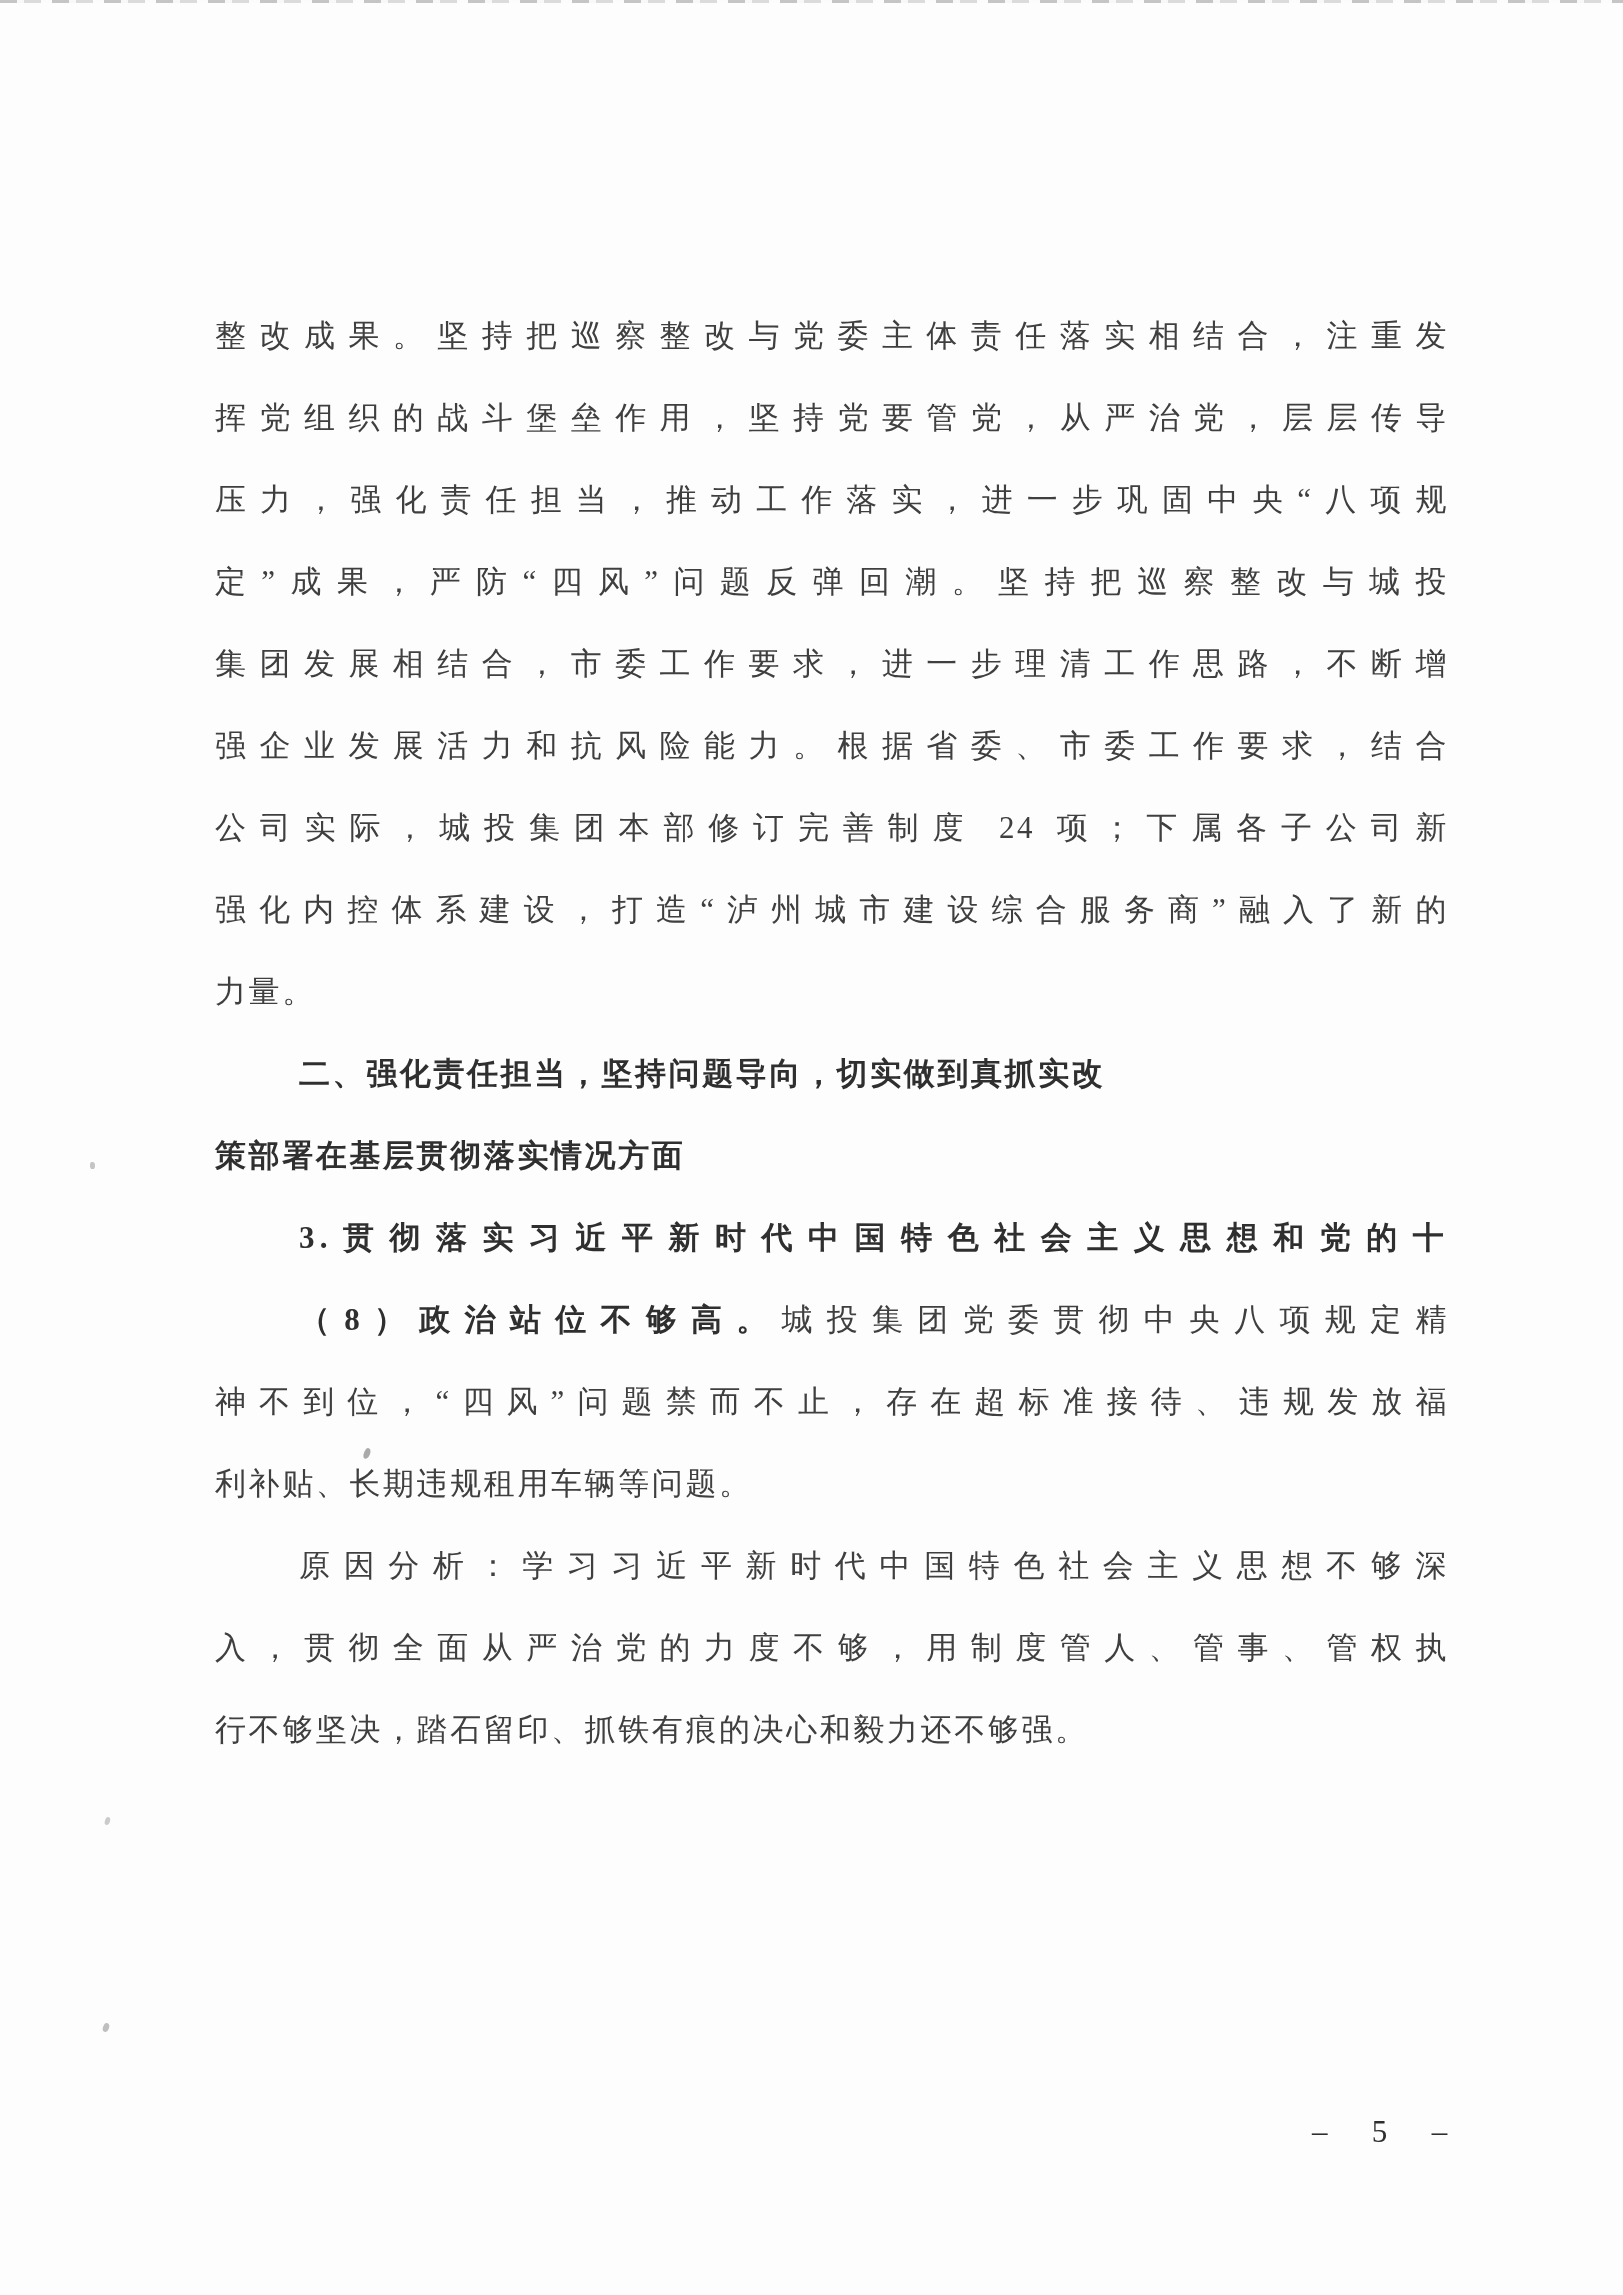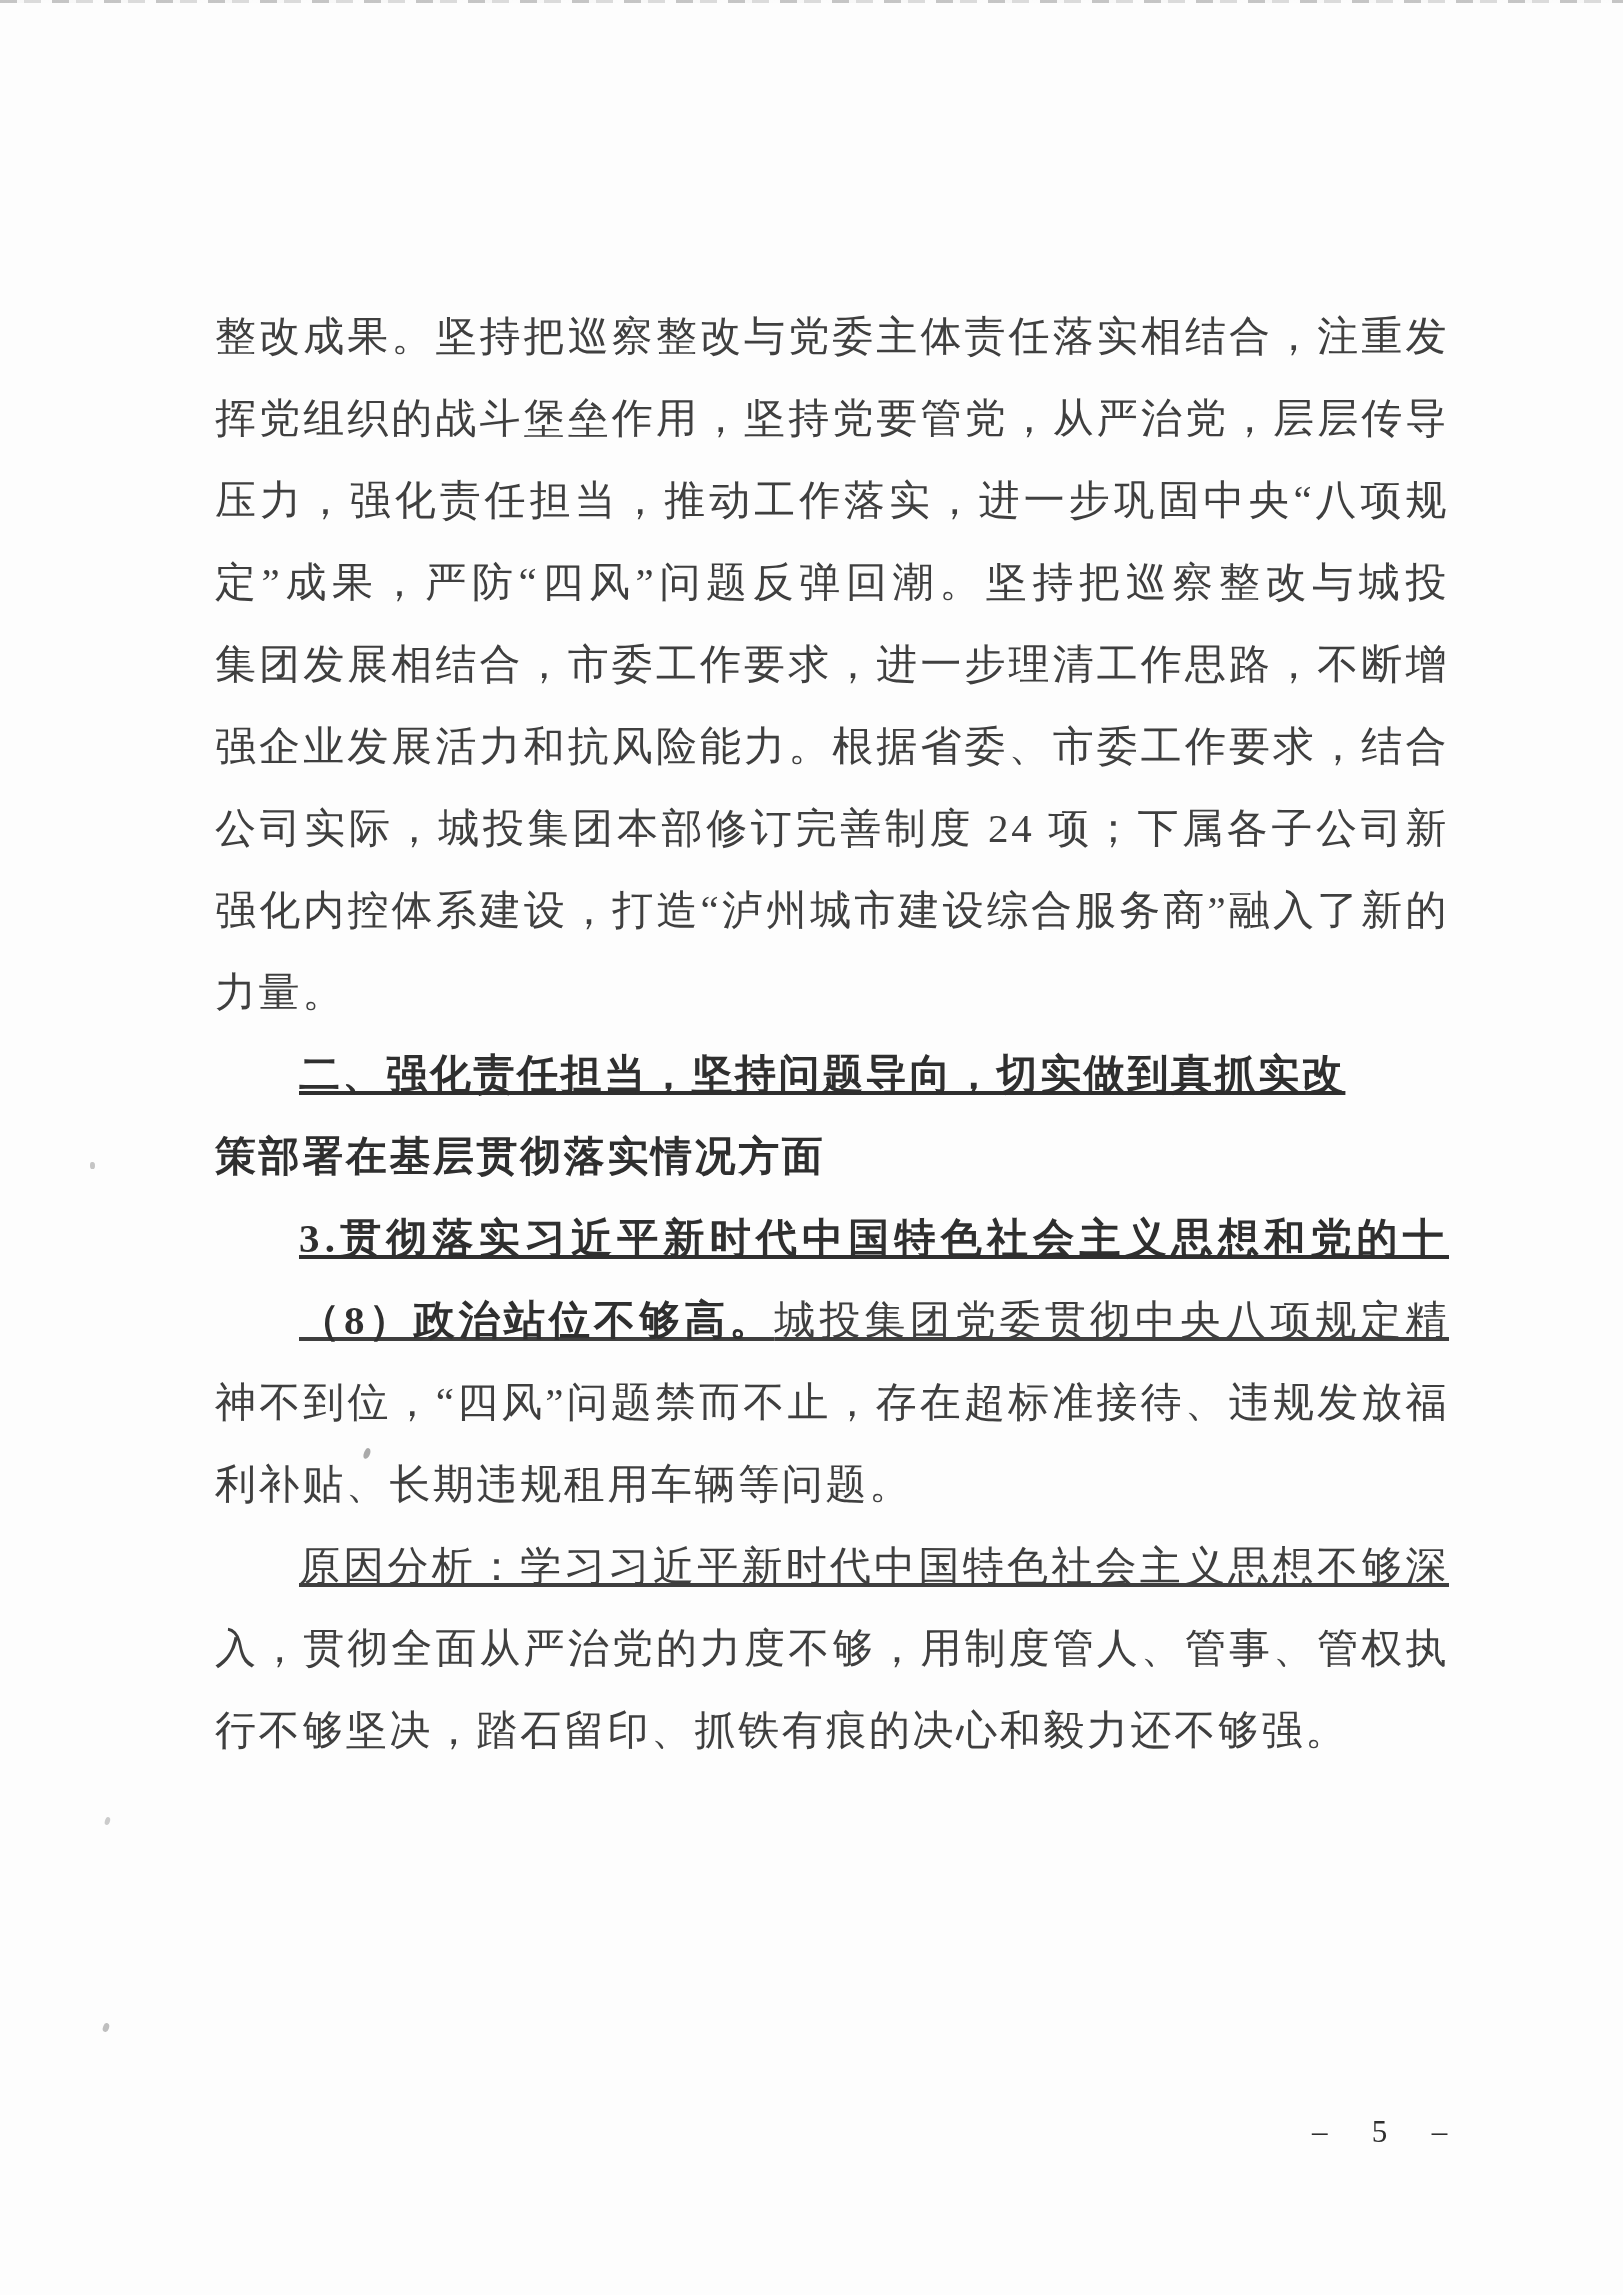--- a/index.html
+++ b/index.html
@@ -33,32 +33,32 @@
   }
   .body-text {
     position: absolute;
     left: 215px;
     top: 295px;
     width: 1234px;
   }
   .line {
     height: 82px;
     line-height: 82px;
-    font-size: 41px;
+    font-size: 31px;
     color: #3f3f3f;
     letter-spacing: 2.6px;
     white-space: nowrap;
     text-rendering: optimizeLegibility;
   }
   .fill {
     white-space: normal;
     text-align: justify;
     text-align-last: justify;
   }
-  .indent { text-indent: 84px; text-decoration: underline; }
+  .indent { text-indent: 84px; }
   .bold { font-weight: 700; color: #2f2f2f; }
   .wide { letter-spacing: 5.2px; }
   .footer-page-number {
     position: absolute;
     left: 1312px;
     top: 2115px;
     font-size: 31px;
     line-height: 34px;
     letter-spacing: 18.3px;
     color: #2e2e2e;

